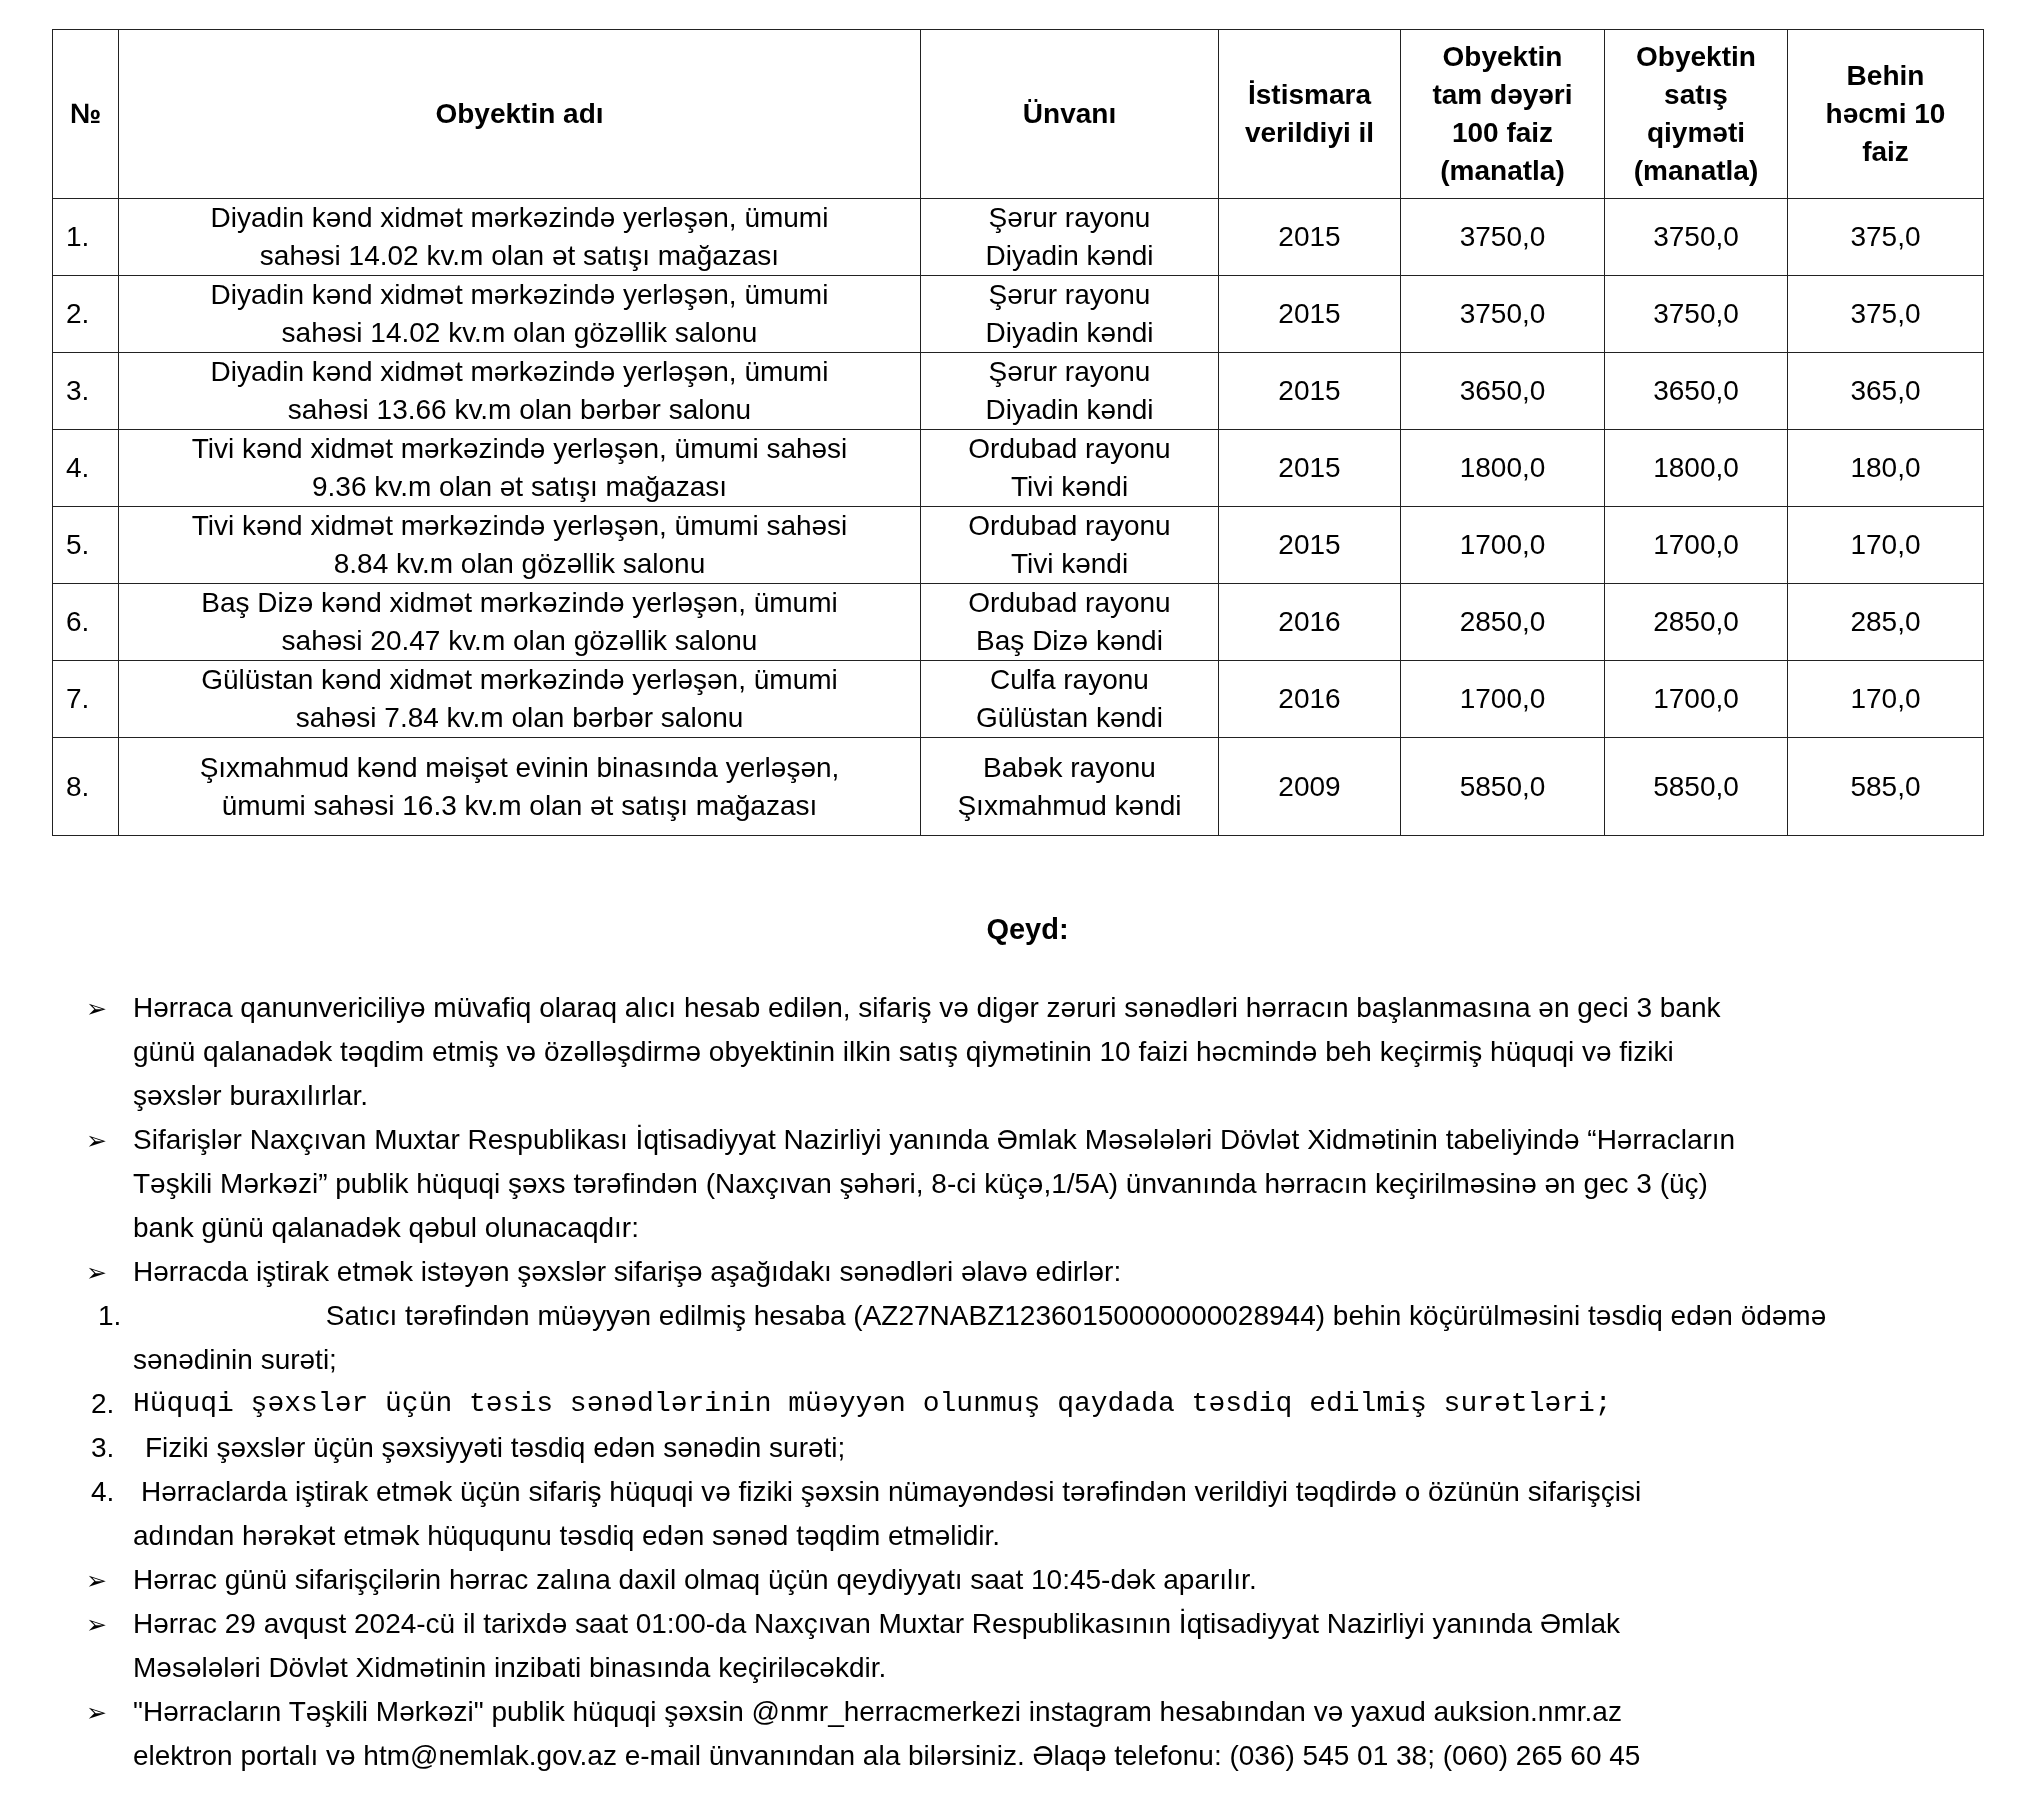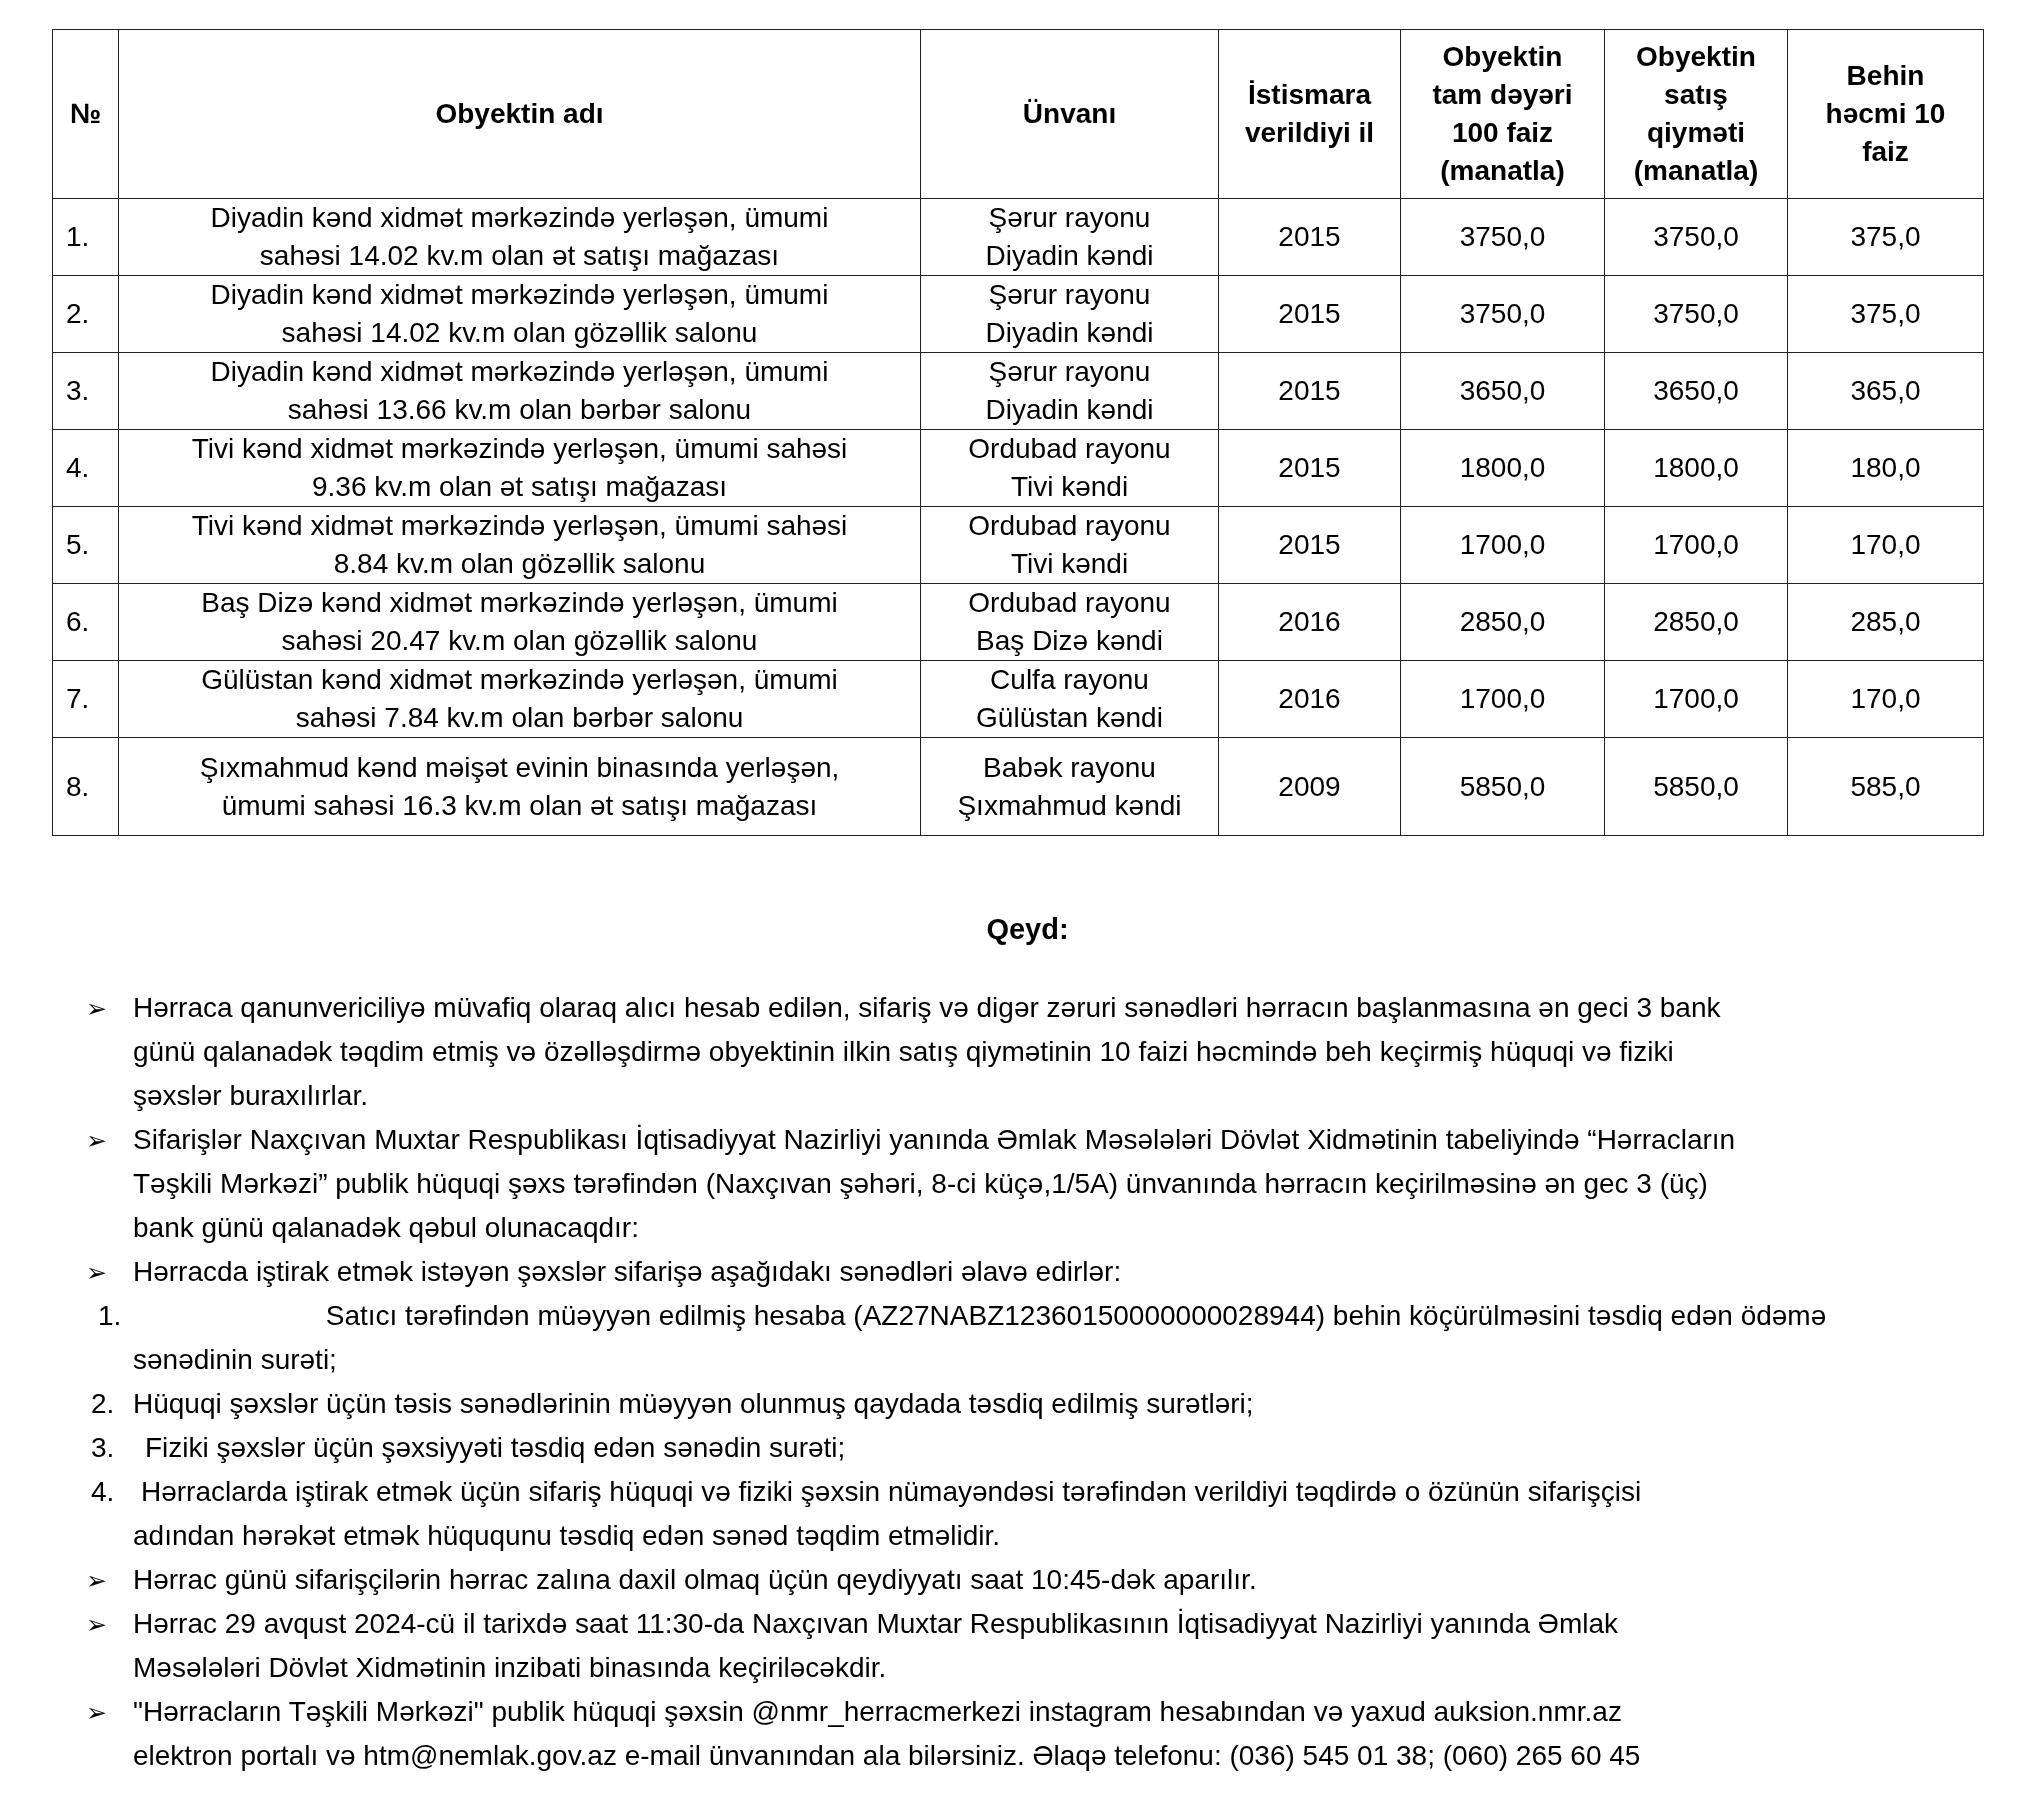--- a/index.html
+++ b/index.html
@@ -214,38 +214,38 @@
         <span class="arrow">➢</span>
         <span class="cell-line">Hərracda iştirak etmək istəyən şəxslər sifarişə aşağıdakı sənədləri əlavə edirlər:</span>
       </div>
       <div class="item numbered">
         <span class="idx" style="left: 62px;">1.</span>
         <span class="cell-line" style="margin-left: 0px; text-align: center;">Satıcı tərəfindən müəyyən edilmiş hesaba (AZ27NABZ12360150000000028944) behin köçürülməsini təsdiq edən ödəmə</span>
         <span class="cell-line">sənədinin surəti;</span>
       </div>
       <div class="item numbered" style="padding-left: 97px;">
         <span class="idx" style="left: 55px;">2.</span>
-        <span class="cell-line" style="margin-left: 0px;">Hüquqi şəxslər üçün təsis sənədlərinin müəyyən olunmuş qaydada təsdiq edilmiş surətləri;</span>
+        <span class="cell-line" style="margin-left: 0px; font-family: Liberation Mono, monospace;">Hüquqi şəxslər üçün təsis sənədlərinin müəyyən olunmuş qaydada təsdiq edilmiş surətləri;</span>
       </div>
       <div class="item numbered" style="padding-left: 97px;">
         <span class="idx" style="left: 55px;">3.</span>
         <span class="cell-line" style="margin-left: 12px;">Fiziki şəxslər üçün şəxsiyyəti təsdiq edən sənədin surəti;</span>
       </div>
       <div class="item numbered" style="padding-left: 97px;">
         <span class="idx" style="left: 55px;">4.</span>
         <span class="cell-line" style="margin-left: 8px;">Hərraclarda iştirak etmək üçün sifariş hüquqi və fiziki şəxsin nümayəndəsi tərəfindən verildiyi təqdirdə o özünün sifarişçisi</span>
         <span class="cell-line">adından hərəkət etmək hüququnu təsdiq edən sənəd təqdim etməlidir.</span>
       </div>
       <div class="item bullet">
         <span class="arrow">➢</span>
         <span class="cell-line">Hərrac günü sifarişçilərin hərrac zalına daxil olmaq üçün qeydiyyatı saat 10:45-dək aparılır.</span>
       </div>
       <div class="item bullet">
         <span class="arrow">➢</span>
-        <span class="cell-line">Hərrac 29 avqust 2024-cü il tarixdə saat 11:30-da  Naxçıvan Muxtar Respublikasının İqtisadiyyat Nazirliyi yanında Əmlak</span>
+        <span class="cell-line">Hərrac 29 avqust 2024-cü il tarixdə saat 01:00-da  Naxçıvan Muxtar Respublikasının İqtisadiyyat Nazirliyi yanında Əmlak</span>
         <span class="cell-line">Məsələləri Dövlət Xidmətinin inzibati binasında keçiriləcəkdir.</span>
       </div>
       <div class="item bullet">
         <span class="arrow">➢</span>
         <span class="cell-line">"Hərracların Təşkili Mərkəzi" publik hüquqi şəxsin @nmr_herracmerkezi instagram hesabından və yaxud  auksion.nmr.az</span>
         <span class="cell-line">elektron portalı və htm@nemlak.gov.az e-mail ünvanından ala bilərsiniz. Əlaqə telefonu: (036)  545 01 38;   (060) 265 60 45</span>
       </div>
     </div>
 </div>
 

